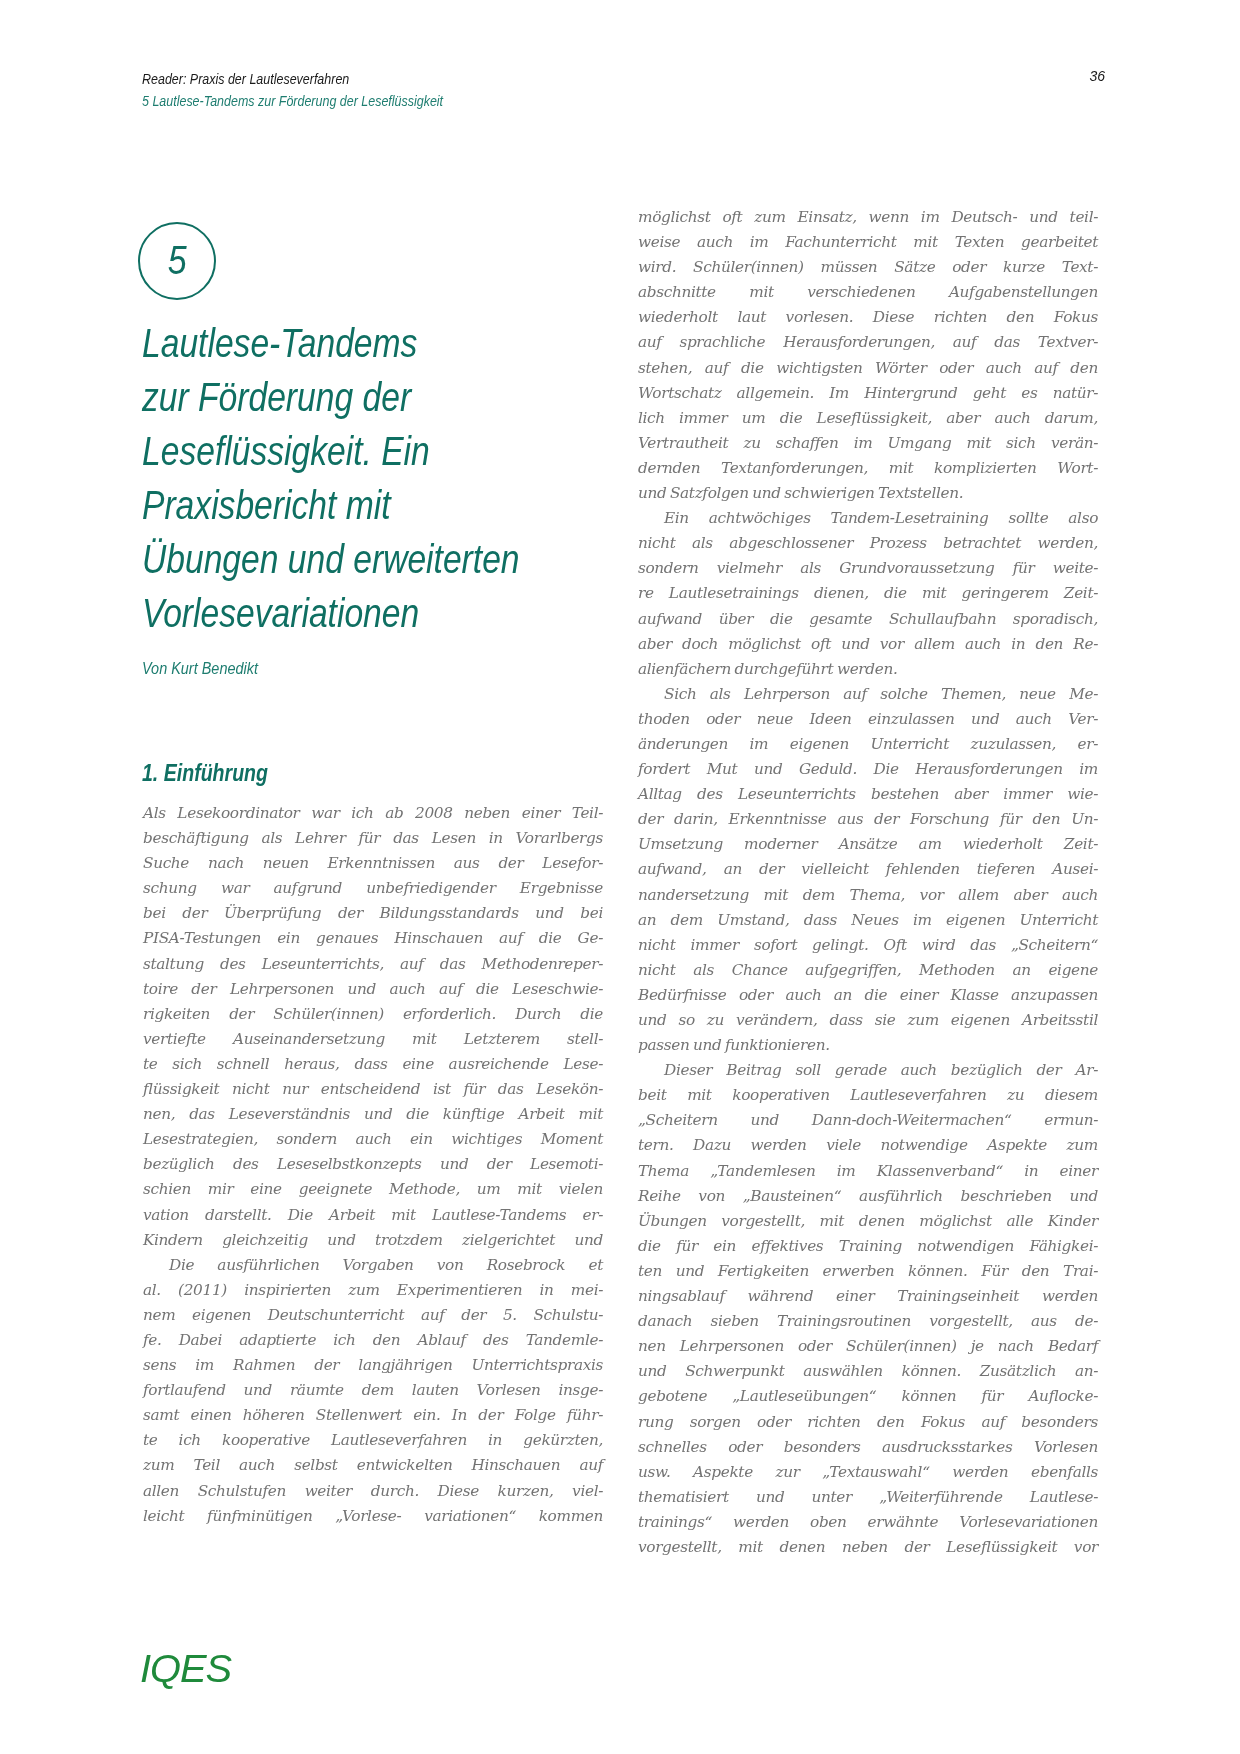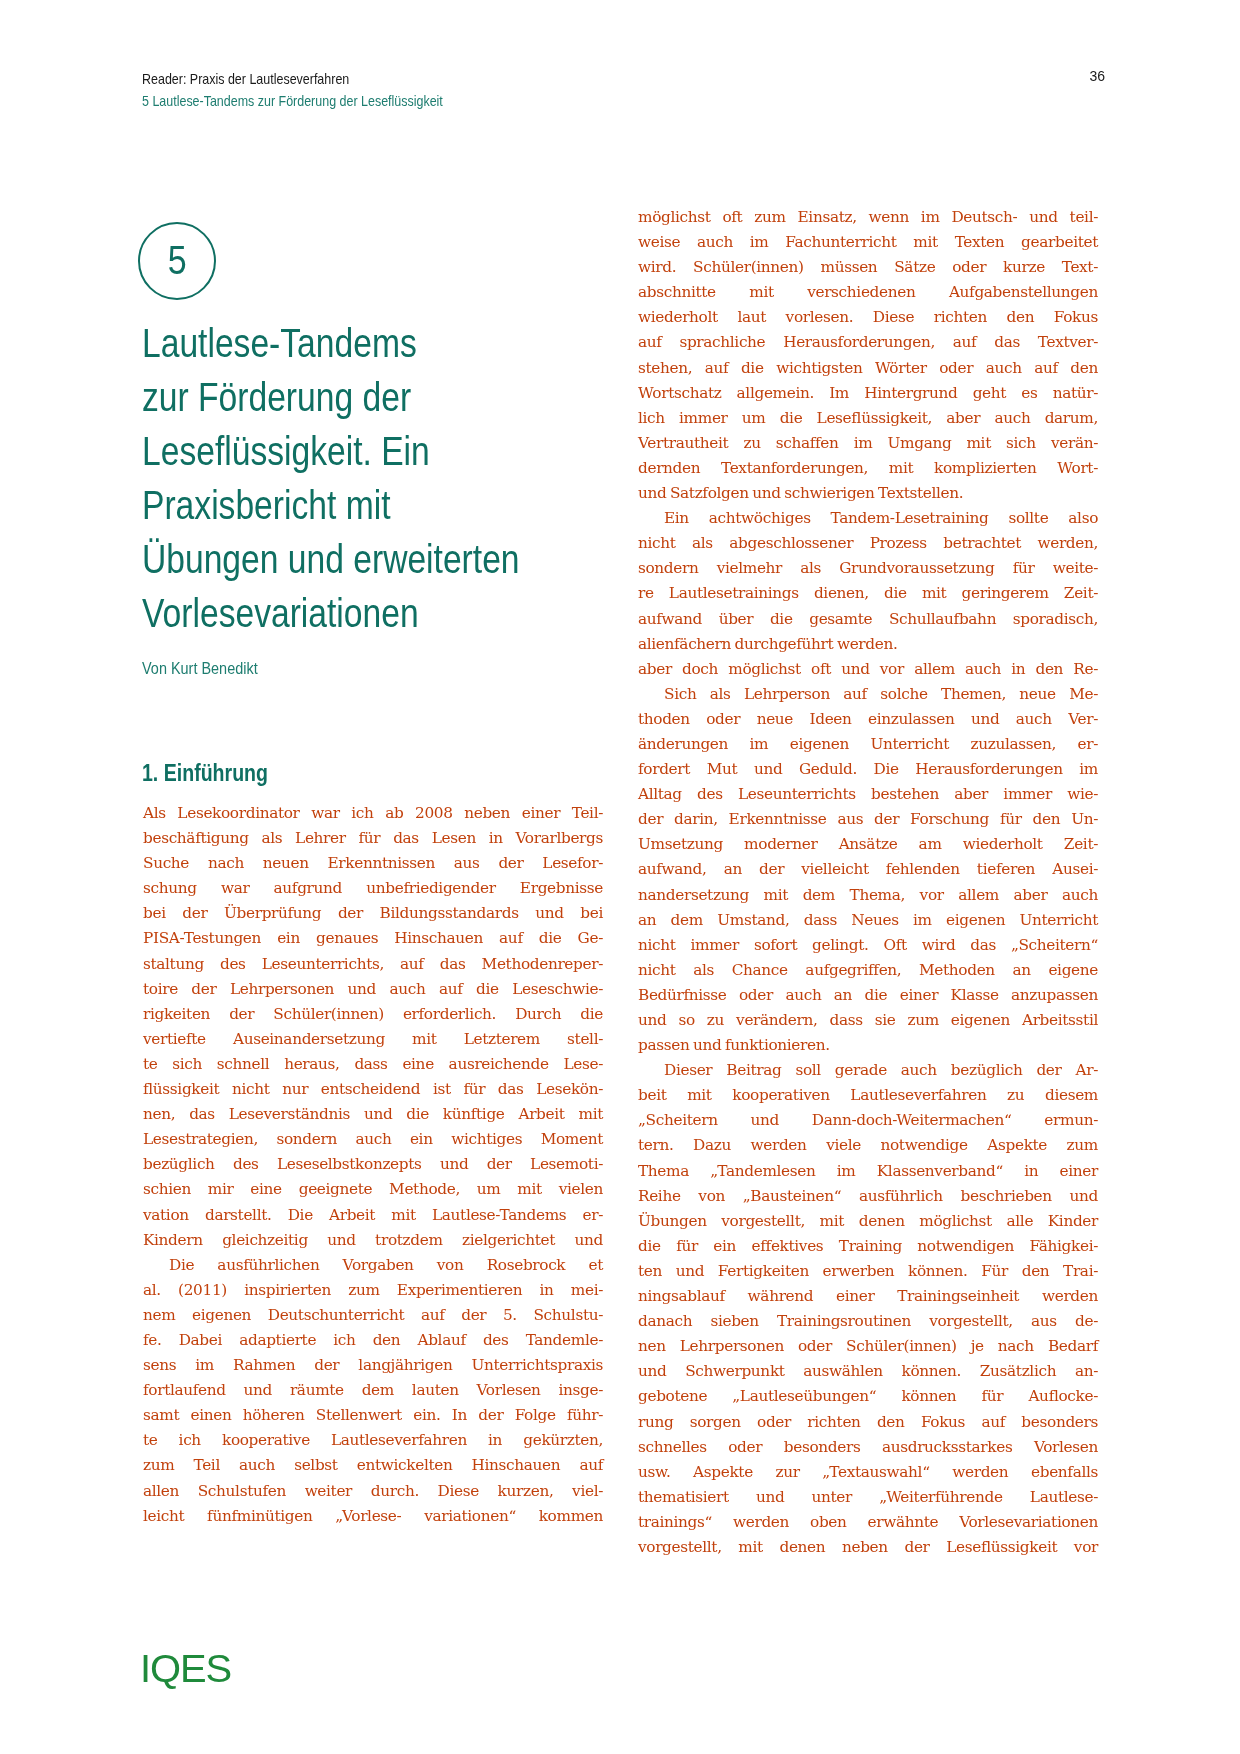--- a/index.html
+++ b/index.html
@@ -1,34 +1,34 @@
 <!DOCTYPE html>
 <html><head>
 <meta charset="utf-8">
 <style>
   html, body { margin: 0; padding: 0; background: #ffffff; }
   body { width: 1240px; height: 1754px; position: relative; overflow: hidden; }
-  .page { position: absolute; left: 0; top: 0; width: 1240px; height: 1328px; }
+  .page { position: absolute; left: 0; top: 0; width: 1240px; height: 1328px; font-style: italic; }
 
   .running-head { position: absolute; left: 142px; top: 68px; font-family: "Liberation Sans", sans-serif; font-size: 14.5px; line-height: 22px; transform: scaleX(0.86); transform-origin: left top; }
   .running-head .rh1 { color: #1a1a1a; }
   .running-head .rh2 { color: #1e7d70; }
   .page-number { position: absolute; right: 135px; top: 68px; font-family: "Liberation Sans", sans-serif; font-size: 14px; color: #1a1a1a; }
 
   .chapter-circle { position: absolute; left: 138px; top: 222px; width: 78px; height: 78px; border: 2px solid #0f6f62; border-radius: 50%; box-sizing: border-box; display: flex; align-items: center; justify-content: center; }
   .chapter-circle span { font-family: "Liberation Sans", sans-serif; font-size: 40px; color: #0f6f62; transform: scaleX(0.85); line-height: 1; margin-top: -2px; }
 
   .title { position: absolute; left: 142px; top: 316px; font-family: "Liberation Sans", sans-serif; font-size: 41px; line-height: 54px; color: #0f6f62; transform: scaleX(0.82); transform-origin: left top; white-space: nowrap; }
   .title div { height: 54px; }
 
   .author { position: absolute; left: 142px; top: 659px; font-family: "Liberation Sans", sans-serif; font-size: 17px; color: #1e7d70; transform: scaleX(0.85); transform-origin: left top; white-space: nowrap; }
 
   .section-heading { position: absolute; left: 142px; top: 760px; font-family: "Liberation Sans", sans-serif; font-weight: bold; font-size: 23px; color: #0f6f62; transform: scaleX(0.85); transform-origin: left top; white-space: nowrap; }
 
-  .col { position: absolute; width: 460px; font-family: "DejaVu Serif", "Liberation Serif", serif; font-size: 15.3px; color: #c2410c; }
+  .col { position: absolute; width: 460px; font-family: "DejaVu Serif", "Liberation Serif", serif; font-size: 15.3px; color: #737373; }
   .col-left { left: 143px; top: 801px; }
   .col-right { left: 638px; top: 205px; }
   .ln { height: 25.1px; line-height: 25.1px; text-align: justify; text-align-last: justify; white-space: nowrap; overflow: visible; letter-spacing: -0.35px; word-spacing: -1px; }
   .ln.last { text-align-last: left; }
   .ln.indent { text-indent: 26px; }
 
   .logo { position: absolute; left: 140px; top: 1648px; font-family: "Liberation Sans", sans-serif; font-size: 38px; color: #1f8a3b; letter-spacing: -1px; transform: scaleX(1.05); transform-origin: left top; }
 </style>
 </head>
 <body>
@@ -100,22 +100,22 @@
       <div class="ln">Wortschatz allgemein. Im Hintergrund geht es natür-</div>
       <div class="ln">lich immer um die Leseflüssigkeit, aber auch darum,</div>
       <div class="ln">Vertrautheit zu schaffen im Umgang mit sich verän-</div>
       <div class="ln">dernden Textanforderungen, mit komplizierten Wort-</div>
       <div class="ln last">und Satzfolgen und schwierigen Textstellen.</div>
       <div class="ln indent">Ein achtwöchiges Tandem-Lesetraining sollte also</div>
       <div class="ln">nicht als abgeschlossener Prozess betrachtet werden,</div>
       <div class="ln">sondern vielmehr als Grundvoraussetzung für weite-</div>
       <div class="ln">re Lautlesetrainings dienen, die mit geringerem Zeit-</div>
       <div class="ln">aufwand über die gesamte Schullaufbahn sporadisch,</div>
+      <div class="ln">aber doch möglichst oft und vor allem auch in den Re-</div>
       <div class="ln last">alienfächern durchgeführt werden.</div>
-      <div class="ln">aber doch möglichst oft und vor allem auch in den Re-</div>
       <div class="ln indent">Sich als Lehrperson auf solche Themen, neue Me-</div>
       <div class="ln">thoden oder neue Ideen einzulassen und auch Ver-</div>
       <div class="ln">änderungen im eigenen Unterricht zuzulassen, er-</div>
       <div class="ln">fordert Mut und Geduld. Die Herausforderungen im</div>
       <div class="ln">Alltag des Leseunterrichts bestehen aber immer wie-</div>
       <div class="ln">der darin, Erkenntnisse aus der Forschung für den Un-</div>
       <div class="ln">Umsetzung moderner Ansätze am wiederholt Zeit-</div>
       <div class="ln">aufwand, an der vielleicht fehlenden tieferen Ausei-</div>
       <div class="ln">nandersetzung mit dem Thema, vor allem aber auch</div>
       <div class="ln">an dem Umstand, dass Neues im eigenen Unterricht</div>

